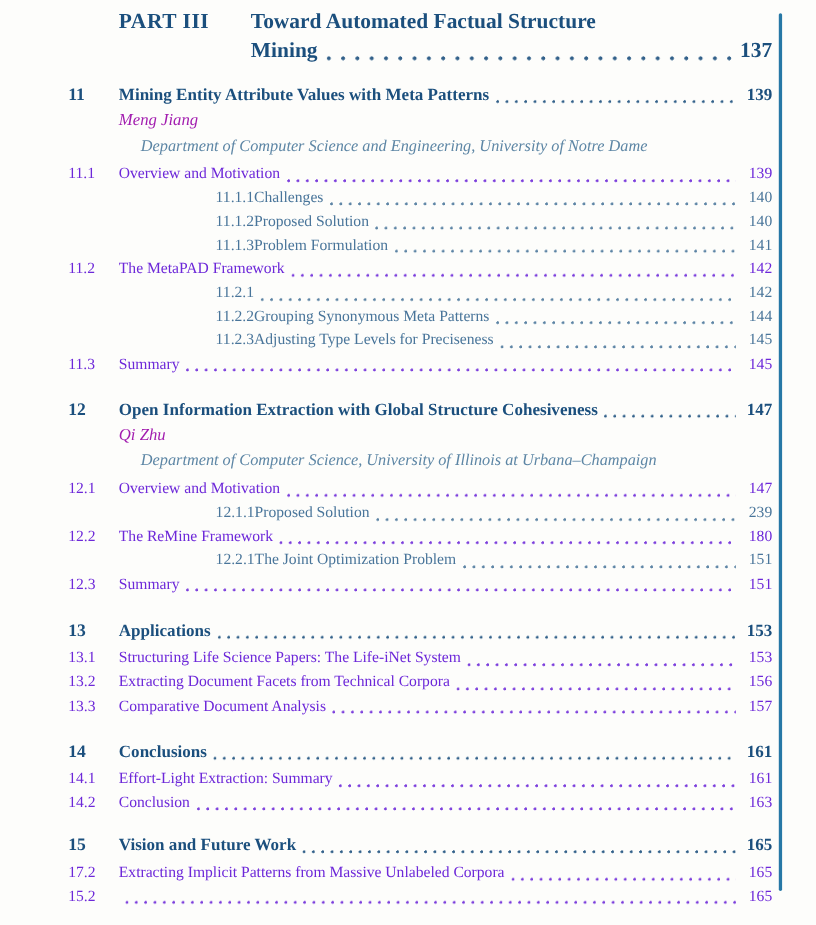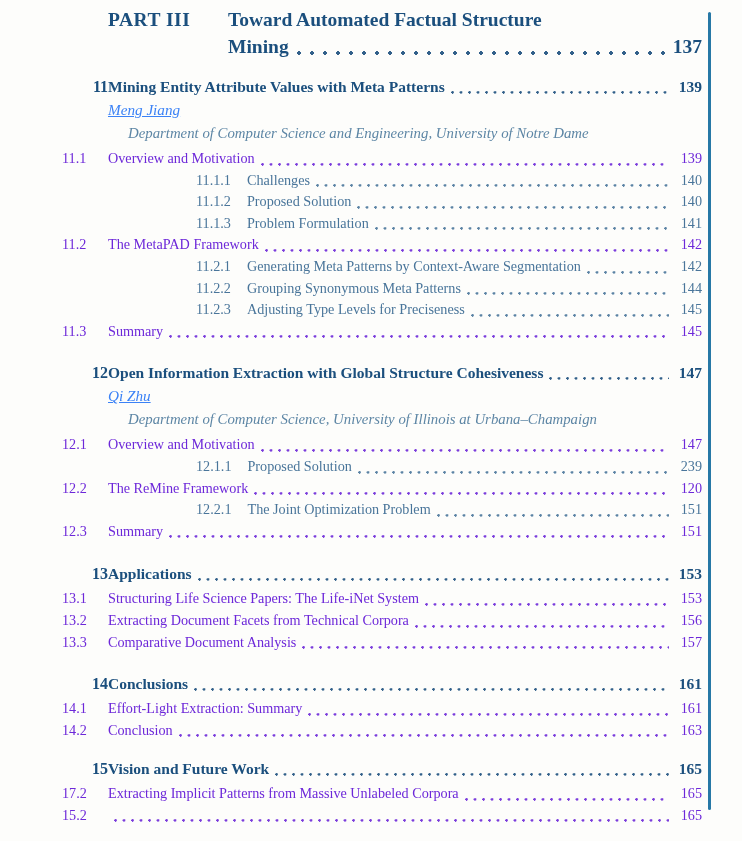--- a/index.html
+++ b/index.html
@@ -44,31 +44,31 @@
 
   
   .part { margin-left:46px; color:#1b4f7d; font-weight:bold; font-size:19.5px; line-height:27px; }
   .part-label { flex:0 0 120px; letter-spacing:.5px; }
   .part-indent { flex:0 0 120px; }
   .part .pg { font-size:19.5px; }
 
   
   .chapter { margin-top:19px; }
   .ch-title { color:#1b4f7d; font-weight:bold; font-size:15.5px; line-height:23px; }
-  .ch-num { flex:0 0 46px; font-size:16px;text-align:right; }
-  .author { margin-left:46px; font-style:italic; font-weight:500; color:#3b82f6; font-size:15.2px; line-height:23px;text-decoration:underline; }
+  .ch-num { flex:0 0 46px; font-size:16px; }
+  .author { margin-left:46px; font-style:italic; font-weight:500; color:#a21caf; font-size:15.2px; line-height:23px; }
   .affil  { margin-left:66px; font-style:italic; color:#5d86a5; font-size:14.8px; line-height:24px; }
   .secs { margin-top:3px; }
 
   
   .sec, .sub { font-size:14.2px; line-height:21.6px; }
   .sec { color:#6d28d9; }
   .sec .num { flex:0 0 46px; }
   .sub { margin-left:134px; color:#49759a; }
-  .sub .num { margin-right:16px; }
+  .sub .num { margin-right:0; }
   .ttl { white-space:nowrap; }
 </style>
 </head>
 <body>
 
 <div class="page">
   <div class="edge-rule"></div>
 
   <div class="part">
     <div class="row">
@@ -118,21 +118,20 @@
         <span class="pg">141</span>
       </div>
       <div class="row sec">
         <span class="num">11.2</span>
         <span class="ttl">The MetaPAD Framework</span>
         <span class="dots"></span>
         <span class="pg">142</span>
       </div>
       <div class="row sub">
         <span class="num">11.2.1</span>
-        <span class="ttl">Generating Meta Patterns by Context-Aware Segmentation</span>
         <span class="dots"></span>
         <span class="pg">142</span>
       </div>
       <div class="row sub">
         <span class="num">11.2.2</span>
         <span class="ttl">Grouping Synonymous Meta Patterns</span>
         <span class="dots"></span>
         <span class="pg">144</span>
       </div>
       <div class="row sub">
@@ -169,21 +168,21 @@
       <div class="row sub">
         <span class="num">12.1.1</span>
         <span class="ttl">Proposed Solution</span>
         <span class="dots"></span>
         <span class="pg">239</span>
       </div>
       <div class="row sec">
         <span class="num">12.2</span>
         <span class="ttl">The ReMine Framework</span>
         <span class="dots"></span>
-        <span class="pg">120</span>
+        <span class="pg">180</span>
       </div>
       <div class="row sub">
         <span class="num">12.2.1</span>
         <span class="ttl">The Joint Optimization Problem</span>
         <span class="dots"></span>
         <span class="pg">151</span>
       </div>
       <div class="row sec">
         <span class="num">12.3</span>
         <span class="ttl">Summary</span>

